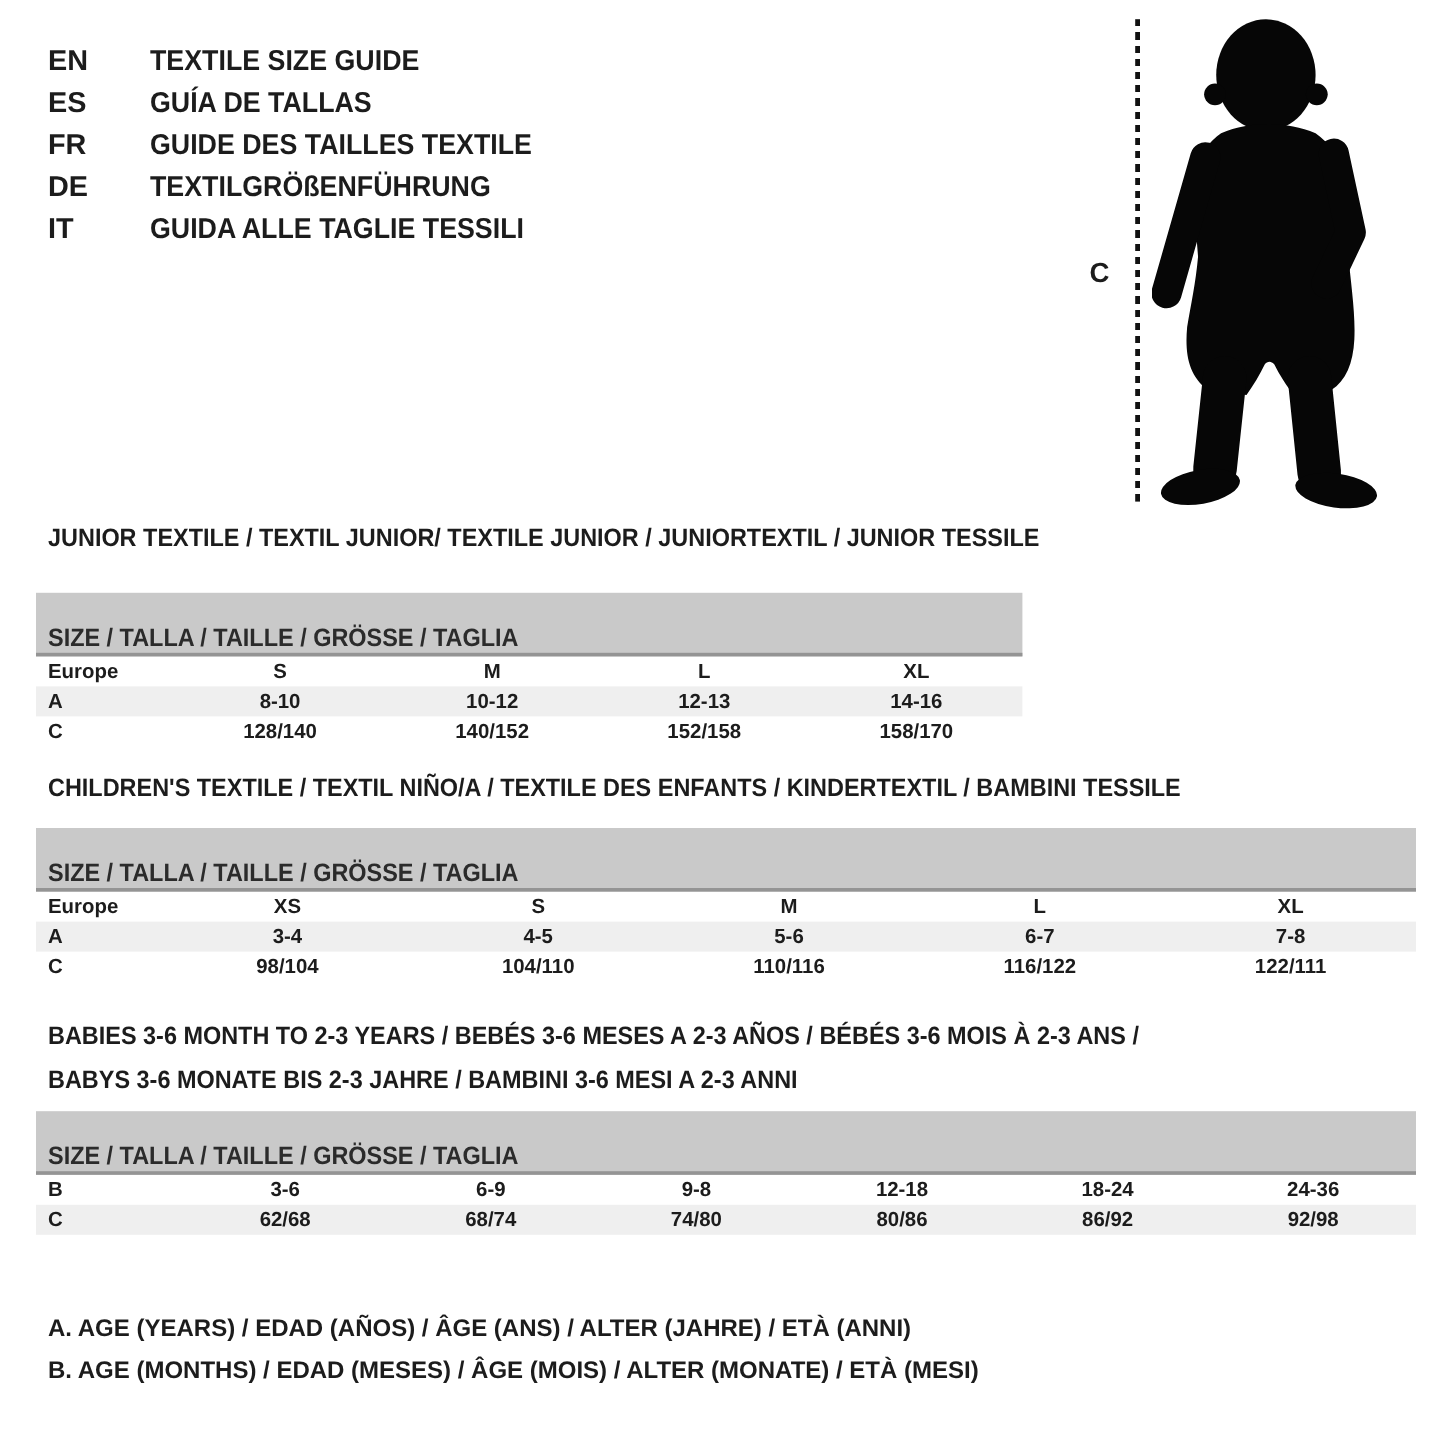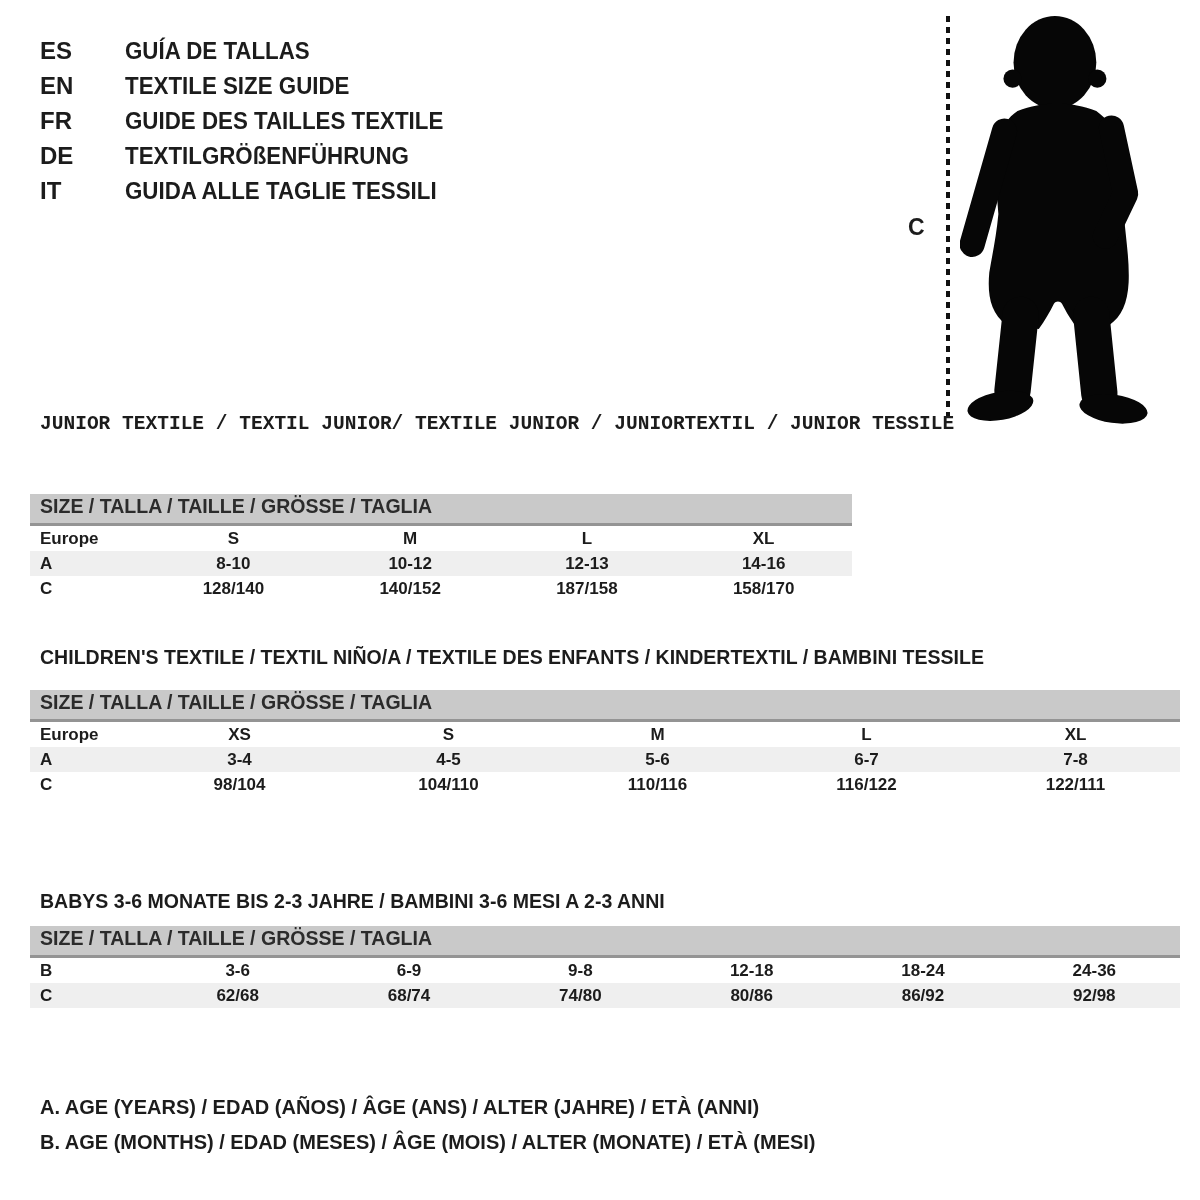--- a/index.html
+++ b/index.html
@@ -29,21 +29,21 @@
   }
   .measure-label { position:absolute; left:8px; top:206px; font-size:23px; }
   .silhouette { position:absolute; left:60px; top:4px; }
 
   
   .section-title { position:absolute; left:40px; font-size:21px; white-space:nowrap; }
 
   
   .table { position:absolute; left:30px; }
   .size-bar {
-    height:32px; display:flex; align-items:flex-start;
+    height:53px; display:flex; align-items:flex-end;
     background:#c9c9c9; border-bottom:3px solid #949494;
     padding-left:10px; font-size:21px; color:#2b2b2b;
   }
   .trow { display:flex; height:25px; align-items:center; font-size:17px; }
   .trow.shaded { background:#efefef; }
   .tlabel { padding-left:10px; width:var(--lab,115px); }
   .tcell { flex:1; text-align:center; }
   .junior  { --lab:115px; width:822px;  top:494px; }
   .childrens { --lab:105px; width:1150px; top:690px; }
   .babies  { --lab:122px; width:1150px; top:926px; }
@@ -52,26 +52,26 @@
   .legend { position:absolute; left:40px; top:1066px; font-size:20px; line-height:35px;margin-top:24px; }
   .legend div { white-space:nowrap; }
 </style>
 </head>
 <body>
 
 <div class="page">
 
   <div class="lang-block">
     <div class="lang-line">
+      <span class="lang-code">EN</span>
+      <span class="cond">TEXTILE SIZE GUIDE</span>
+    </div>
+    <div class="lang-line">
       <span class="lang-code">ES</span>
       <span class="cond">GUÍA DE TALLAS</span>
-    </div>
-    <div class="lang-line">
-      <span class="lang-code">EN</span>
-      <span class="cond">TEXTILE SIZE GUIDE</span>
     </div>
     <div class="lang-line">
       <span class="lang-code">FR</span>
       <span class="cond">GUIDE DES TAILLES TEXTILE</span>
     </div>
     <div class="lang-line">
       <span class="lang-code">DE</span>
       <span class="cond">TEXTILGRÖßENFÜHRUNG</span>
     </div>
     <div class="lang-line">
@@ -112,21 +112,21 @@
 
         <path d="M58,300 L50,375" stroke="#060606" stroke-width="36" stroke-linecap="round" fill="none"></path>
         <path d="M128,300 L136,378" stroke="#060606" stroke-width="36" stroke-linecap="round" fill="none"></path>
 
         <ellipse cx="38" cy="390" rx="33" ry="14" transform="rotate(-10 38 390)"></ellipse>
         <ellipse cx="150" cy="393" rx="34" ry="14" transform="rotate(8 150 393)"></ellipse>
       </g>
     </svg>
   </div>
 
-  <div class="section-title" style="top:412px;font-family:Liberation Mono, monospace;">
+  <div class="section-title" style="top:437px;">
     <span class="cond">JUNIOR TEXTILE / TEXTIL JUNIOR/ TEXTILE JUNIOR / JUNIORTEXTIL / JUNIOR TESSILE</span>
   </div>
   <div class="table junior">
     <div class="size-bar">
       <span class="cond">SIZE / TALLA / TAILLE / GRÖSSE / TAGLIA</span>
     </div>
     <div class="trow">
       <div class="tlabel">Europe</div>
       <div class="tcell">S</div>
       <div class="tcell">M</div>
@@ -137,21 +137,21 @@
       <div class="tlabel">A</div>
       <div class="tcell">8-10</div>
       <div class="tcell">10-12</div>
       <div class="tcell">12-13</div>
       <div class="tcell">14-16</div>
     </div>
     <div class="trow">
       <div class="tlabel">C</div>
       <div class="tcell">128/140</div>
       <div class="tcell">140/152</div>
-      <div class="tcell">187/158</div>
+      <div class="tcell">152/158</div>
       <div class="tcell">158/170</div>
     </div>
   </div>
 
   <div class="section-title" style="top:645px;">
     <span class="cond">CHILDREN'S TEXTILE / TEXTIL NIÑO/A / TEXTILE DES ENFANTS / KINDERTEXTIL / BAMBINI TESSILE</span>
   </div>
   <div class="table childrens">
     <div class="size-bar">
       <span class="cond">SIZE / TALLA / TAILLE / GRÖSSE / TAGLIA</span>
@@ -175,20 +175,23 @@
     <div class="trow">
       <div class="tlabel">C</div>
       <div class="tcell">98/104</div>
       <div class="tcell">104/110</div>
       <div class="tcell">110/116</div>
       <div class="tcell">116/122</div>
       <div class="tcell">122/111</div>
     </div>
   </div>
 
+  <div class="section-title" style="top:852px;">
+    <span class="cond">BABIES 3-6 MONTH TO 2-3 YEARS / BEBÉS 3-6 MESES A 2-3 AÑOS / BÉBÉS 3-6 MOIS À 2-3 ANS /</span>
+  </div>
   <div class="section-title" style="top:889px;">
     <span class="cond">BABYS 3-6 MONATE BIS 2-3 JAHRE / BAMBINI 3-6 MESI A 2-3 ANNI</span>
   </div>
   <div class="table babies">
     <div class="size-bar">
       <span class="cond">SIZE / TALLA / TAILLE / GRÖSSE / TAGLIA</span>
     </div>
     <div class="trow">
       <div class="tlabel">B</div>
       <div class="tcell">3-6</div>

